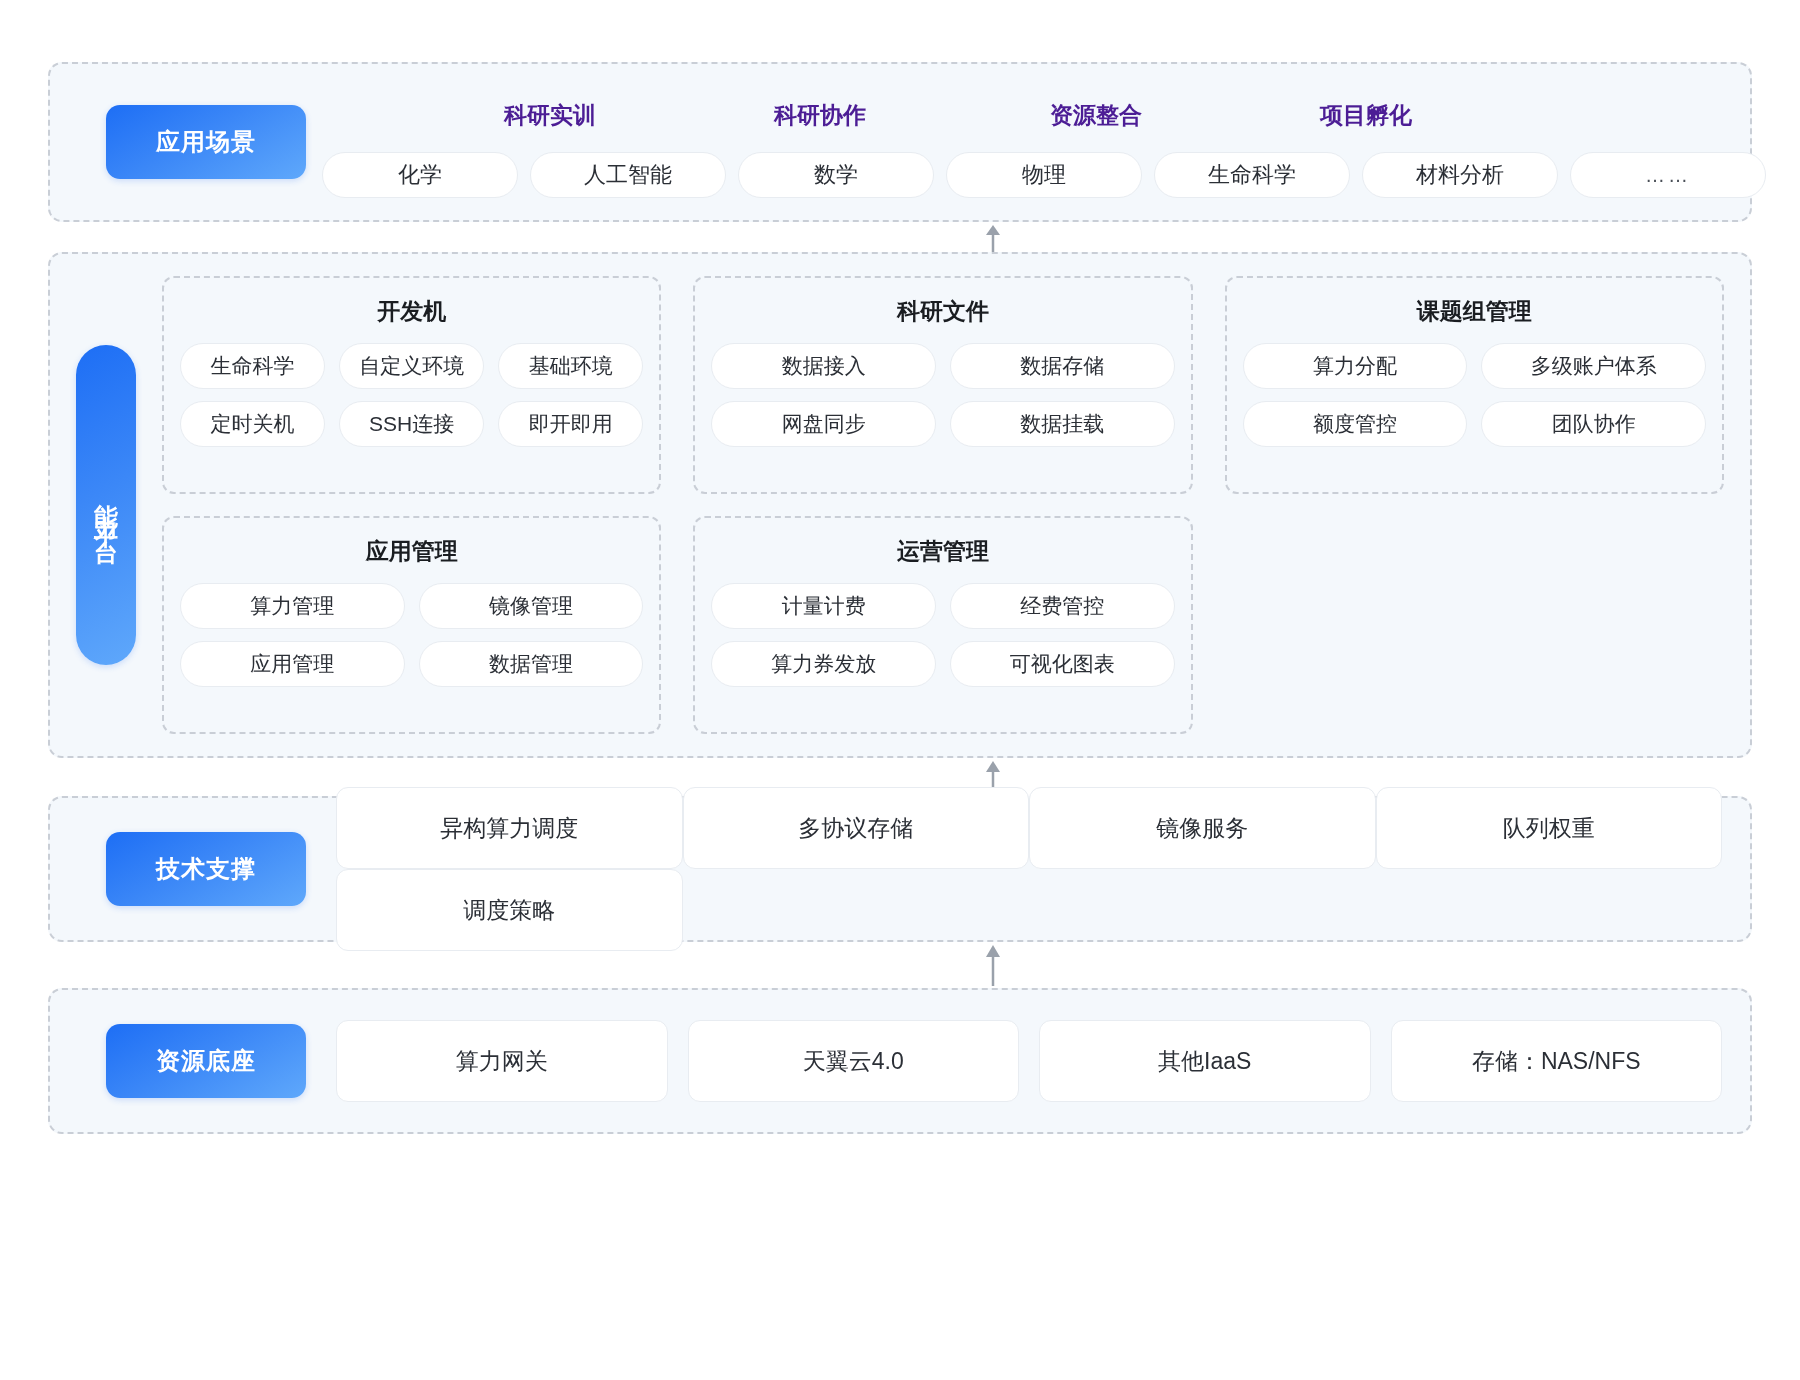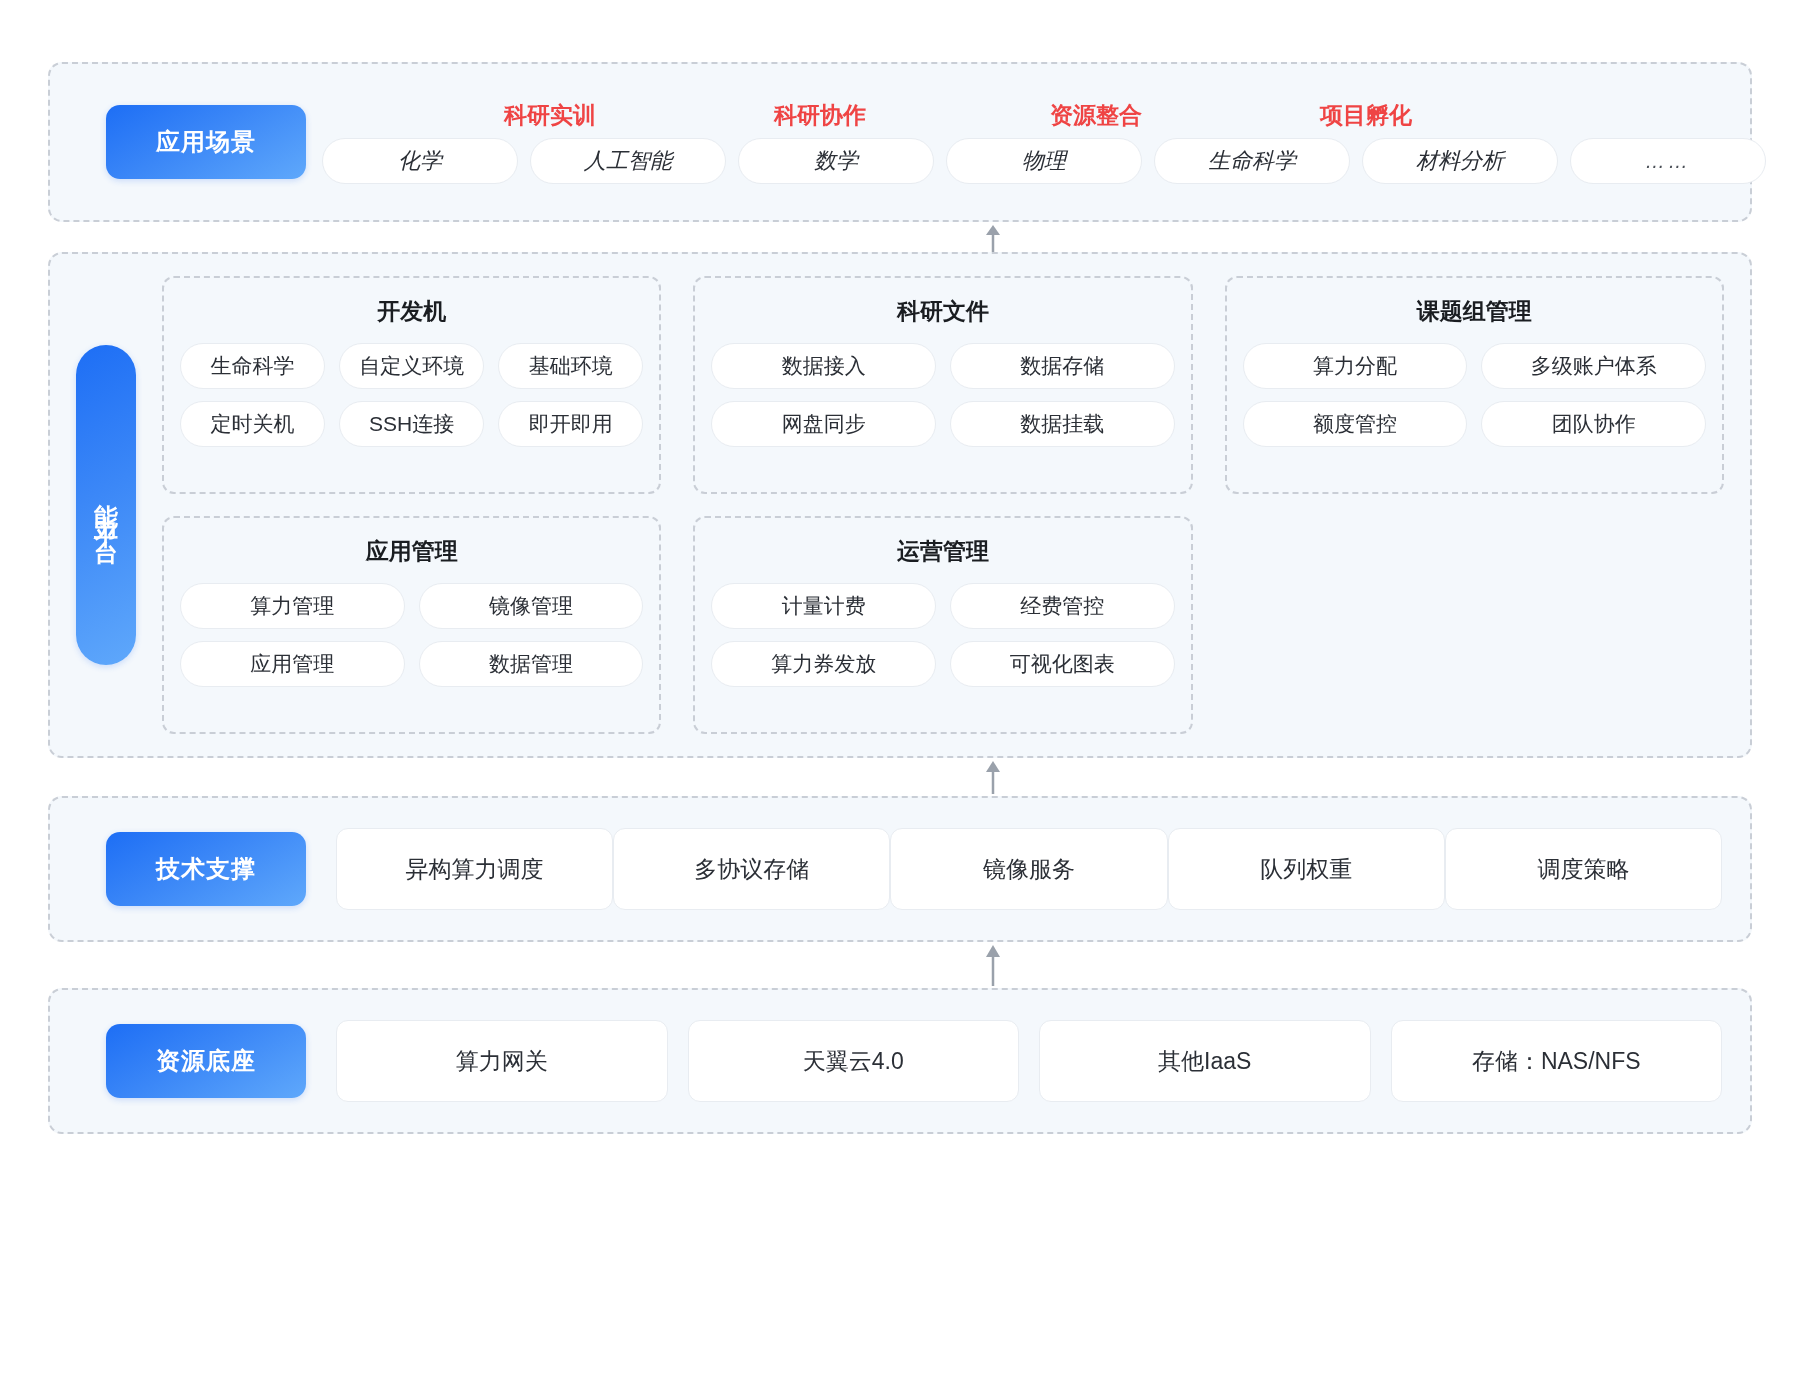--- a/index.html
+++ b/index.html
@@ -81,30 +81,29 @@
   #scenario-inner {
     flex: 1;
     height: 100%;
     position: relative;
   }
   .scenario-head {
     position: absolute;
     top: 36px;
     font-size: 23px;
     font-weight: bold;
-    color: #ef4444;
+    color: #4c1d95;
     white-space: nowrap;
     transform: translateX(-50%);
   }
   .scenario-chip {
     position: absolute;
-    top: 74px;
+    top: 88px;
     height: 46px;
     border-radius: 23px;
-    font-style: italic;
   }
   .dots {
     letter-spacing: 3px;
     color: #4a4f57;
     font-size: 20px;
   }
 
   
   #platform-band {
     top: 252px;
@@ -150,21 +149,21 @@
   
   #tech-band {
     top: 796px;
     height: 146px;
     padding: 0 28px;
   }
   #tech-list {
     flex: 1;
     margin-left: 30px;
     display: grid;
-    grid-template-columns: repeat(5, 1fr);
+    grid-template-columns: repeat(4, 1fr);
   }
   #tech-list .chip { height: 82px; border-radius: 12px; font-size: 23px; }
 
   
   #base-band {
     top: 988px;
     height: 146px;
     padding: 0 28px;
   }
   #base-list {

